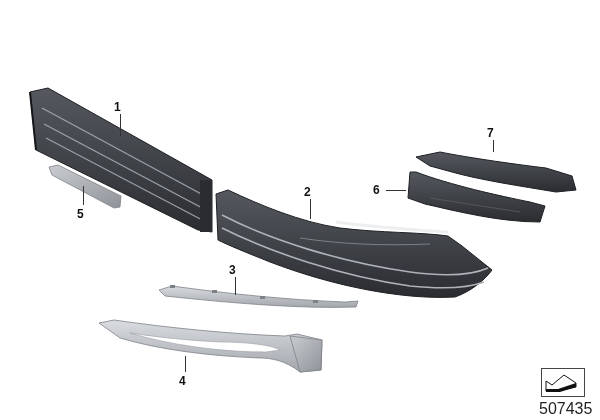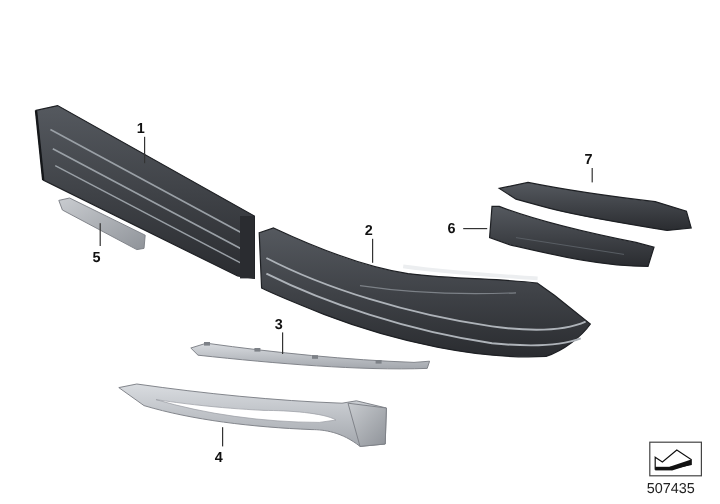--- a/index.html
+++ b/index.html
@@ -1,21 +1,21 @@
 <!DOCTYPE html>
 <html><head>
 <meta charset="utf-8">
 <style>
   html,body{margin:0;padding:0;background:#ffffff;}
   body{width:600px;height:420px;position:relative;overflow:hidden;font-family:"Liberation Sans",sans-serif;}
   #diagram{position:absolute;left:0;top:0;width:600px;height:420px;}
   .callout{position:absolute;font-family:"Liberation Sans",sans-serif;font-weight:bold;font-size:12px;color:#111;line-height:12px;}
   .leader{position:absolute;background:#333;}
   .ref-box{position:absolute;left:541px;top:368px;width:44px;height:29px;border:1px solid #444;background:#fff;box-sizing:border-box;}
-  .ref-num{position:absolute;left:539px;top:400px;width:50px;font-size:12px;color:#222;font-family:"Liberation Sans",sans-serif;}
+  .ref-num{position:absolute;left:539px;top:400px;width:50px;font-size:16px;color:#222;font-family:"Liberation Sans",sans-serif;}
 </style>
 </head>
 <body>
 
 <svg id="diagram" viewBox="0 0 600 420" xmlns="http://www.w3.org/2000/svg">
   <defs>
     <linearGradient id="darkGrad" x1="0" y1="0" x2="0" y2="1">
       <stop offset="0" stop-color="#55595f"></stop>
       <stop offset="1" stop-color="#2a2c30"></stop>
     </linearGradient>

